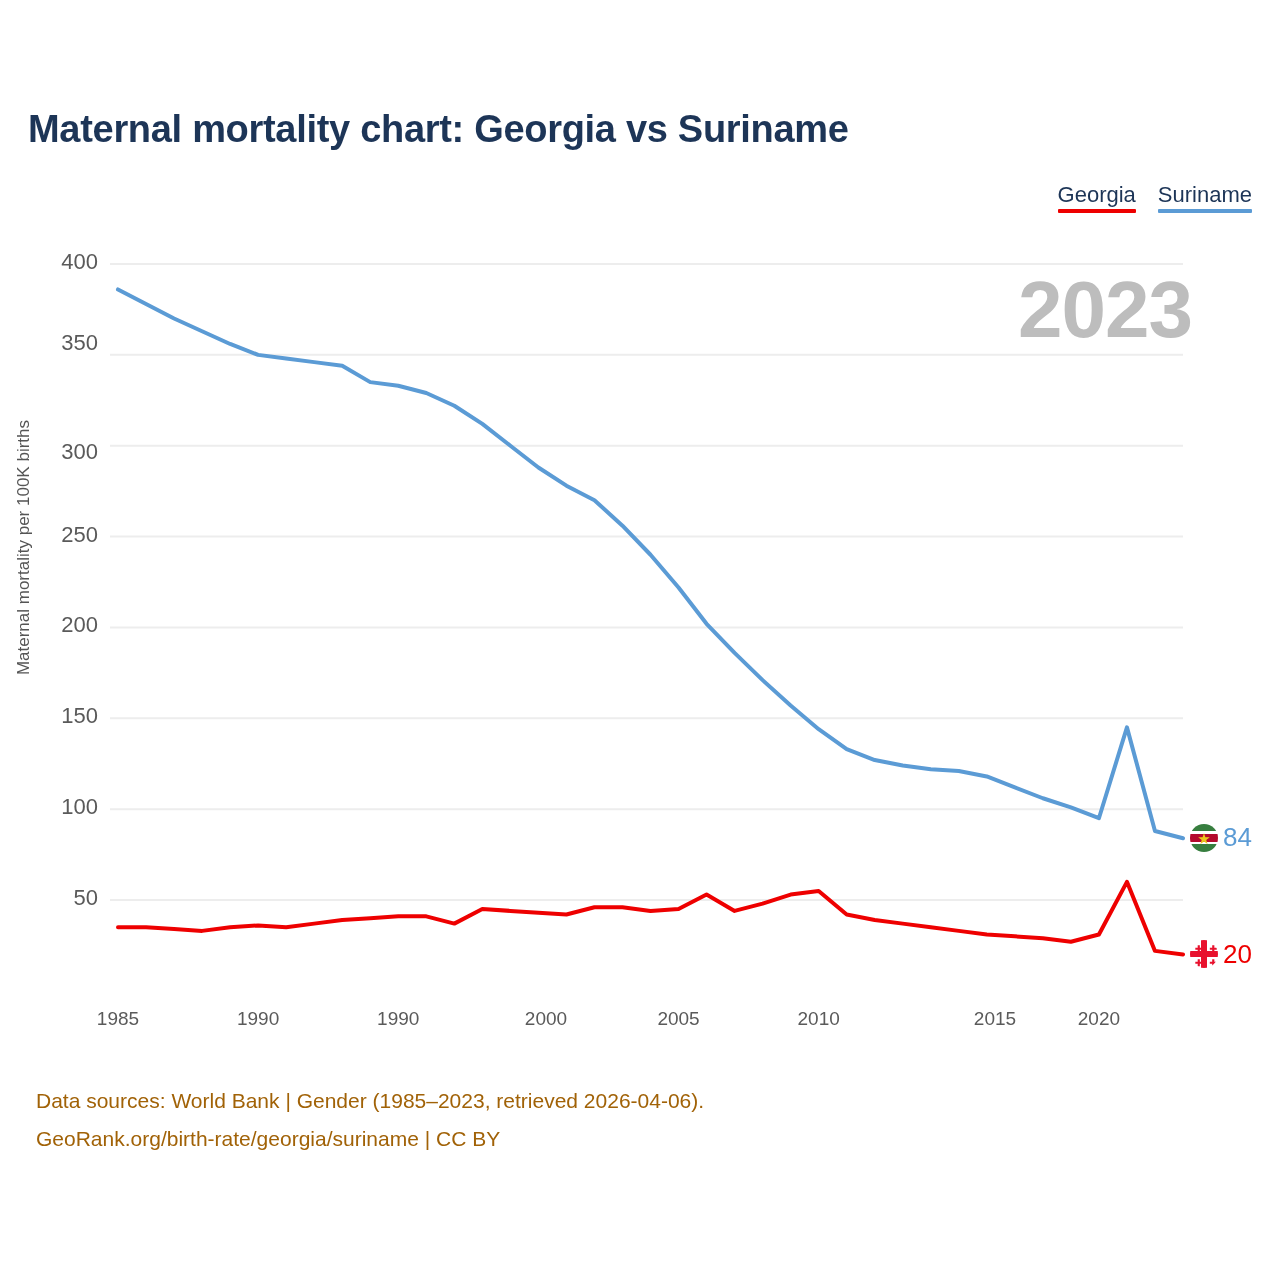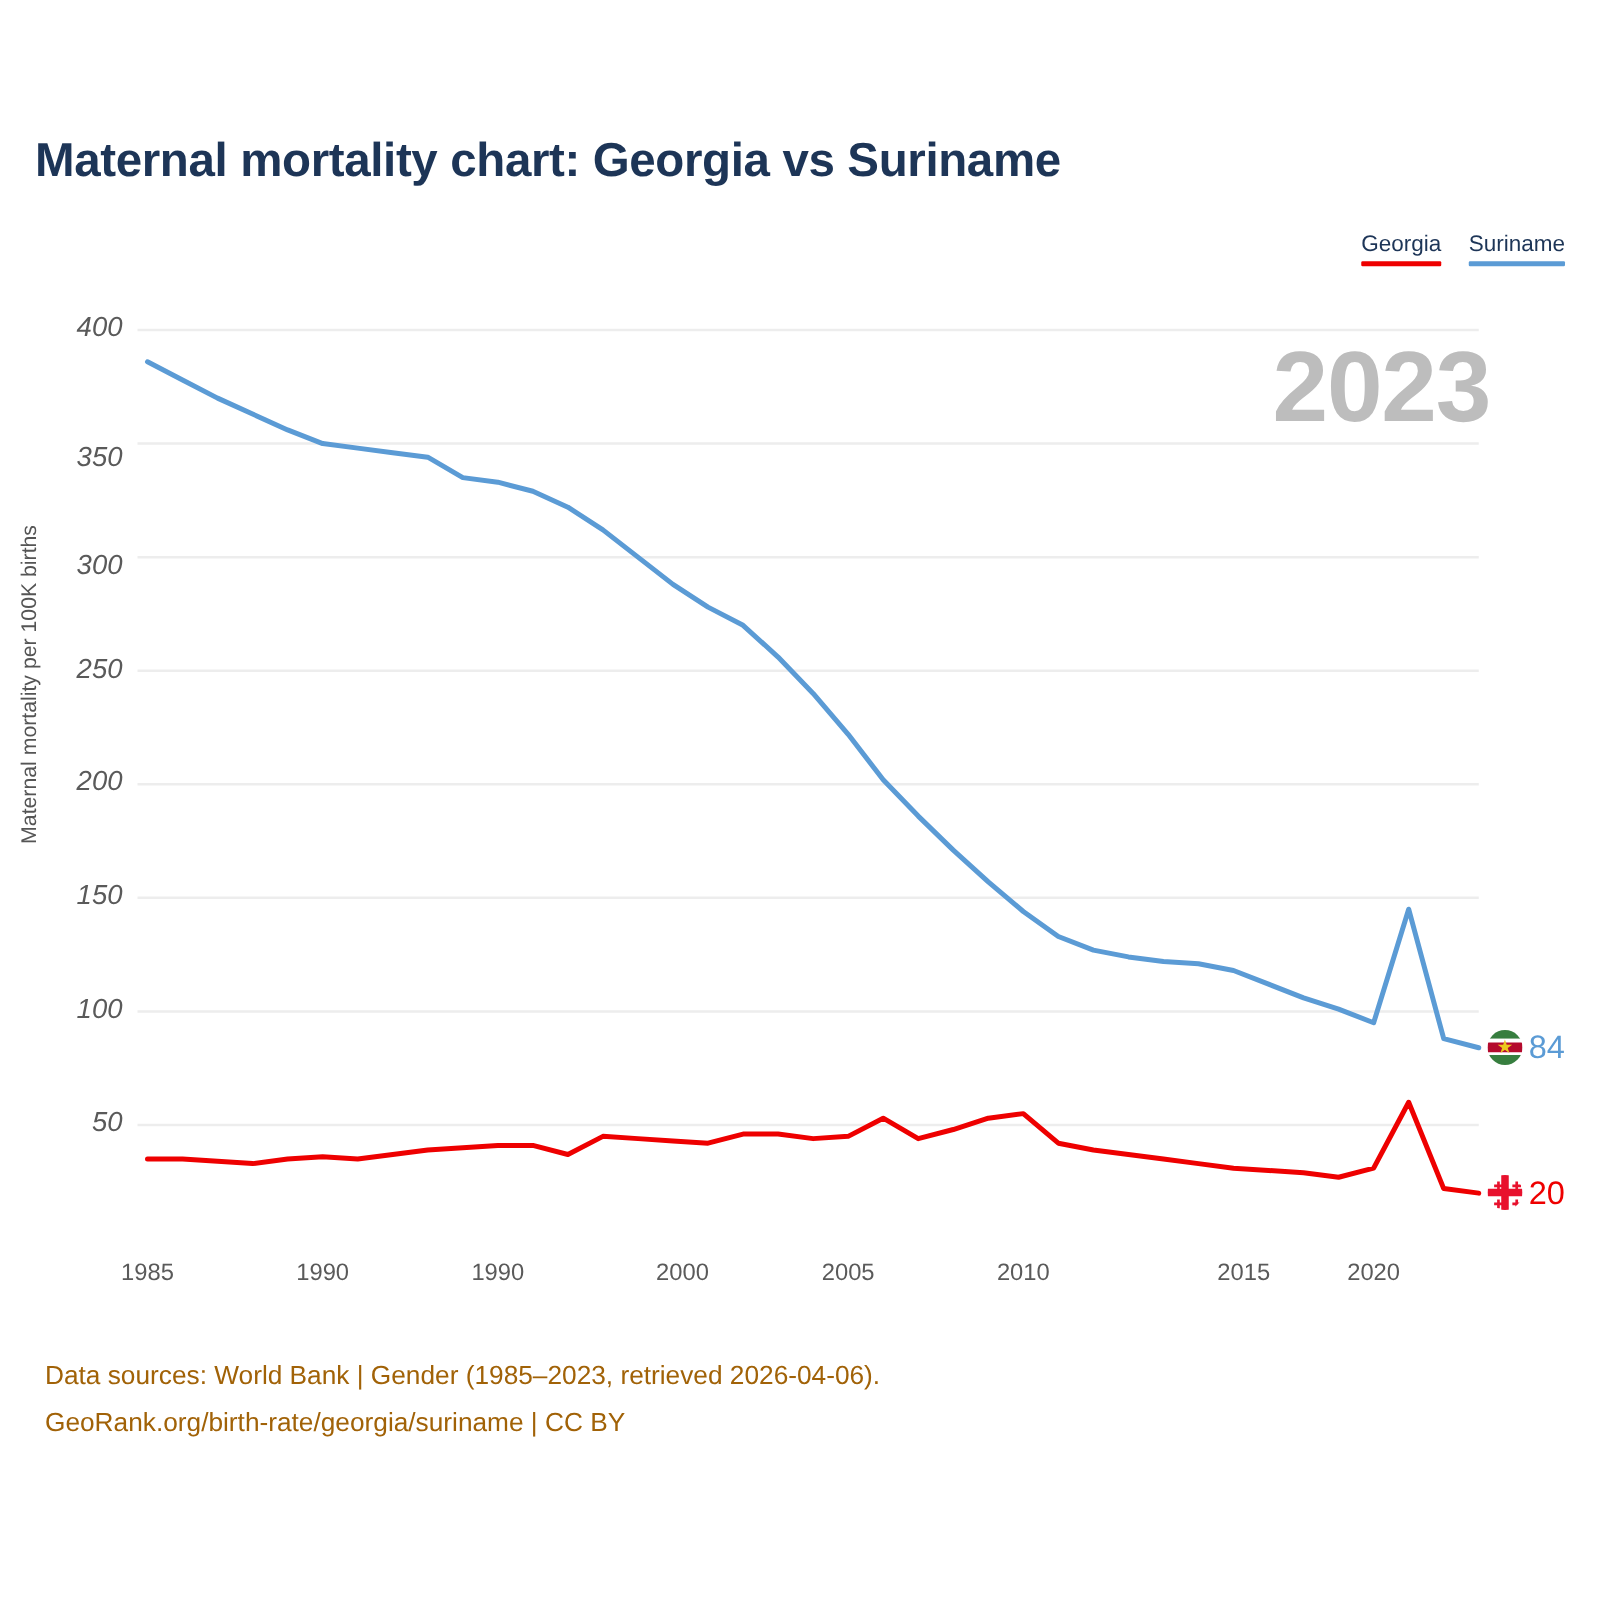--- a/index.html
+++ b/index.html
@@ -38,21 +38,21 @@
     gap: 22px;
     align-items: flex-start;
   }
   .legend-item {
     display: flex;
     flex-direction: column;
     align-items: center;
     cursor: pointer;
   }
   .legend-label {
-    font-size: 18px;
+    font-size: 22px;
     color: #1d3557;
     line-height: 24px;
     white-space: nowrap;
   }
   .legend-rule {
     height: 4px;
     width: 100%;
     margin-top: 2px;
     border-radius: 1px;
   }
@@ -85,21 +85,20 @@
     height: 1280px;
     pointer-events: none;
   }
   .y-tick-label {
     position: absolute;
     right: 1182px;
     font-size: 22px;
     color: #5a5a5a;
     text-align: center;
     white-space: nowrap;
-    font-style: italic;
   }
   .x-tick-label {
     position: absolute;
     top: 1008px;
     font-size: 19px;
     color: #5a5a5a;
     transform: translateX(-50%);
     white-space: nowrap;
   }
   .end-label {
@@ -184,21 +183,21 @@
       </g>
   </svg>
 
   <div id="y-labels">
       <div class="y-tick-label" style="top: 885px;">50</div>
       <div class="y-tick-label" style="top: 794.143px;">100</div>
       <div class="y-tick-label" style="top: 703.286px;">150</div>
       <div class="y-tick-label" style="top: 612.429px;">200</div>
       <div class="y-tick-label" style="top: 521.571px;">250</div>
       <div class="y-tick-label" style="top: 439px;">300</div>
-      <div class="y-tick-label" style="top: 353px;">350</div>
+      <div class="y-tick-label" style="top: 330px;">350</div>
       <div class="y-tick-label" style="top: 249px;">400</div>
     </div>
   <div id="x-labels">
       <div class="x-tick-label" style="left: 118px;">1985</div>
       <div class="x-tick-label" style="left: 258.132px;">1990</div>
       <div class="x-tick-label" style="left: 398.263px;">1990</div>
       <div class="x-tick-label" style="left: 546px;">2000</div>
       <div class="x-tick-label" style="left: 678.526px;">2005</div>
       <div class="x-tick-label" style="left: 818.658px;">2010</div>
       <div class="x-tick-label" style="left: 995px;">2015</div>

